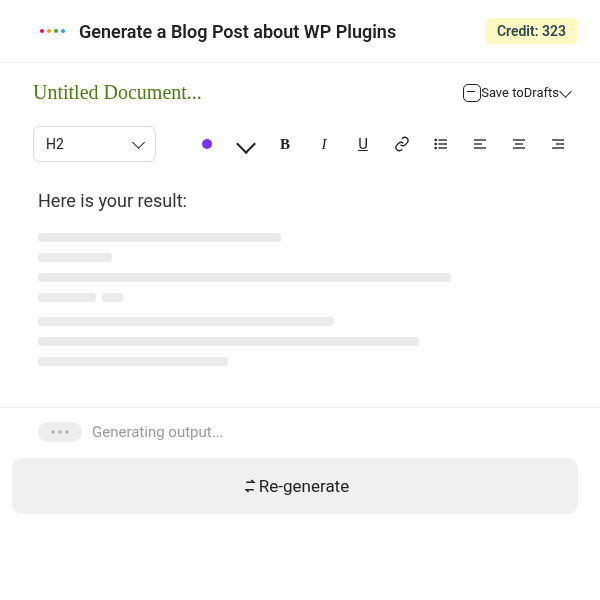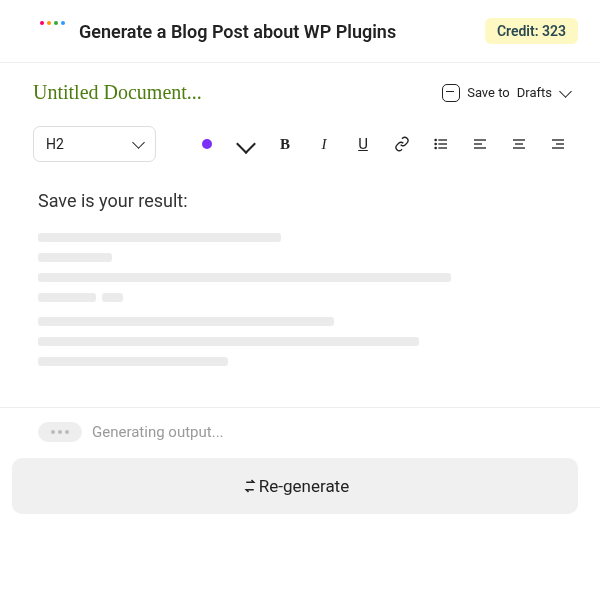--- a/index.html
+++ b/index.html
@@ -1,26 +1,26 @@
 <!DOCTYPE html>
 <html><head>
 <meta charset="utf-8">
 <style>
 * { box-sizing: border-box; margin: 0; padding: 0; }
 body { font-family: -apple-system, BlinkMacSystemFont, "Segoe UI", Roboto, sans-serif; background: #fff; width: 600px; height: 600px; overflow: hidden; }
 .header { display: flex; align-items: center; justify-content: space-between; padding: 18px 22px 18px 40px; border-bottom: 1px solid #eee; }
-.header-left { display: flex; align-items: flex-start; gap: 14px; }
+.header-left { display: flex; align-items: center; gap: 14px; }
 .dots { display: flex; gap: 3px; }
 .dot { width: 4px; height: 4px; border-radius: 50%; }
 .dot:nth-child(1){ background:#f06; } .dot:nth-child(2){ background:#f90; } .dot:nth-child(3){ background:#3a3; } .dot:nth-child(4){ background:#39f; }
 .page-title { font-size: 18px; font-weight: 600; color: #222; }
 .credit-badge { background: #fef9c3; color: #2a4a52; font-size: 14px; font-weight: 600; padding: 5px 12px; border-radius: 6px; }
 .doc-bar { display: flex; align-items: center; justify-content: space-between; padding: 18px 30px 12px 33px; }
 .doc-title { font-family: Georgia, serif; font-size: 20px; color: #4d7c0f; }
-.save-drafts { display: flex; align-items: center; gap: 7px; font-size: 13px; color: #222; cursor: pointer; }
+.save-drafts { display: flex; align-items: center; font-size: 13px; color: #222; cursor: pointer; }
 .save-icon { width: 18px; height: 18px; border: 1.5px solid #222; border-radius: 5px; position: relative; }
 .save-icon::after { content:''; position:absolute; left:3px; top:6px; width:8px; height:1.5px; background:#222; }
 .drafts-word { }
 .chev-down { width: 9px; height: 9px; border-right: 1.5px solid #222; border-bottom: 1.5px solid #222; transform: rotate(45deg); margin-bottom: 3px; margin-left: 2px; }
 .toolbar { display: flex; align-items: center; padding: 10px 33px 16px; gap: 6px; }
 .format-select { display: flex; align-items: center; justify-content: space-between; border: 1px solid #ddd; border-radius: 7px; padding: 9px 12px; width: 150px; font-size: 14px; color: #222; cursor: pointer; margin-right: 36px; }
 .tbicons { display: flex; align-items: center; gap: 21px; }
 .tbicon { width: 18px; height: 18px; display: flex; align-items: center; justify-content: center; font-size: 15px; color: #222; cursor: pointer; }
 .color-dot { width: 10px; height: 10px; border-radius: 50%; background: #7b2ff7; }
 .brush { width: 14px; height: 14px; border-bottom: 2px solid #222; border-left: 2px solid #222; transform: rotate(-45deg); }
@@ -116,21 +116,21 @@
       <svg width="16" height="16" viewBox="0 0 24 24" fill="none" stroke="#222" stroke-width="2">
           <line x1="3" y1="6" x2="21" y2="6"></line>
           <line x1="9" y1="12" x2="21" y2="12"></line>
           <line x1="3" y1="18" x2="21" y2="18"></line>
         </svg>
     </div>
   </div>
 </div>
 
 <div class="content">
-  <div class="result-heading">Save is your result:</div>
+  <div class="result-heading">Here is your result:</div>
   <div class="skel-group">
     <div class="skel a"></div>
     <div class="skel b"></div>
     <div class="skel c"></div>
     <div><span class="skel d"></span><span class="skel e"></span></div>
     <div class="skel f"></div>
     <div class="skel g"></div>
     <div class="skel h"></div>
   </div>
 </div>

